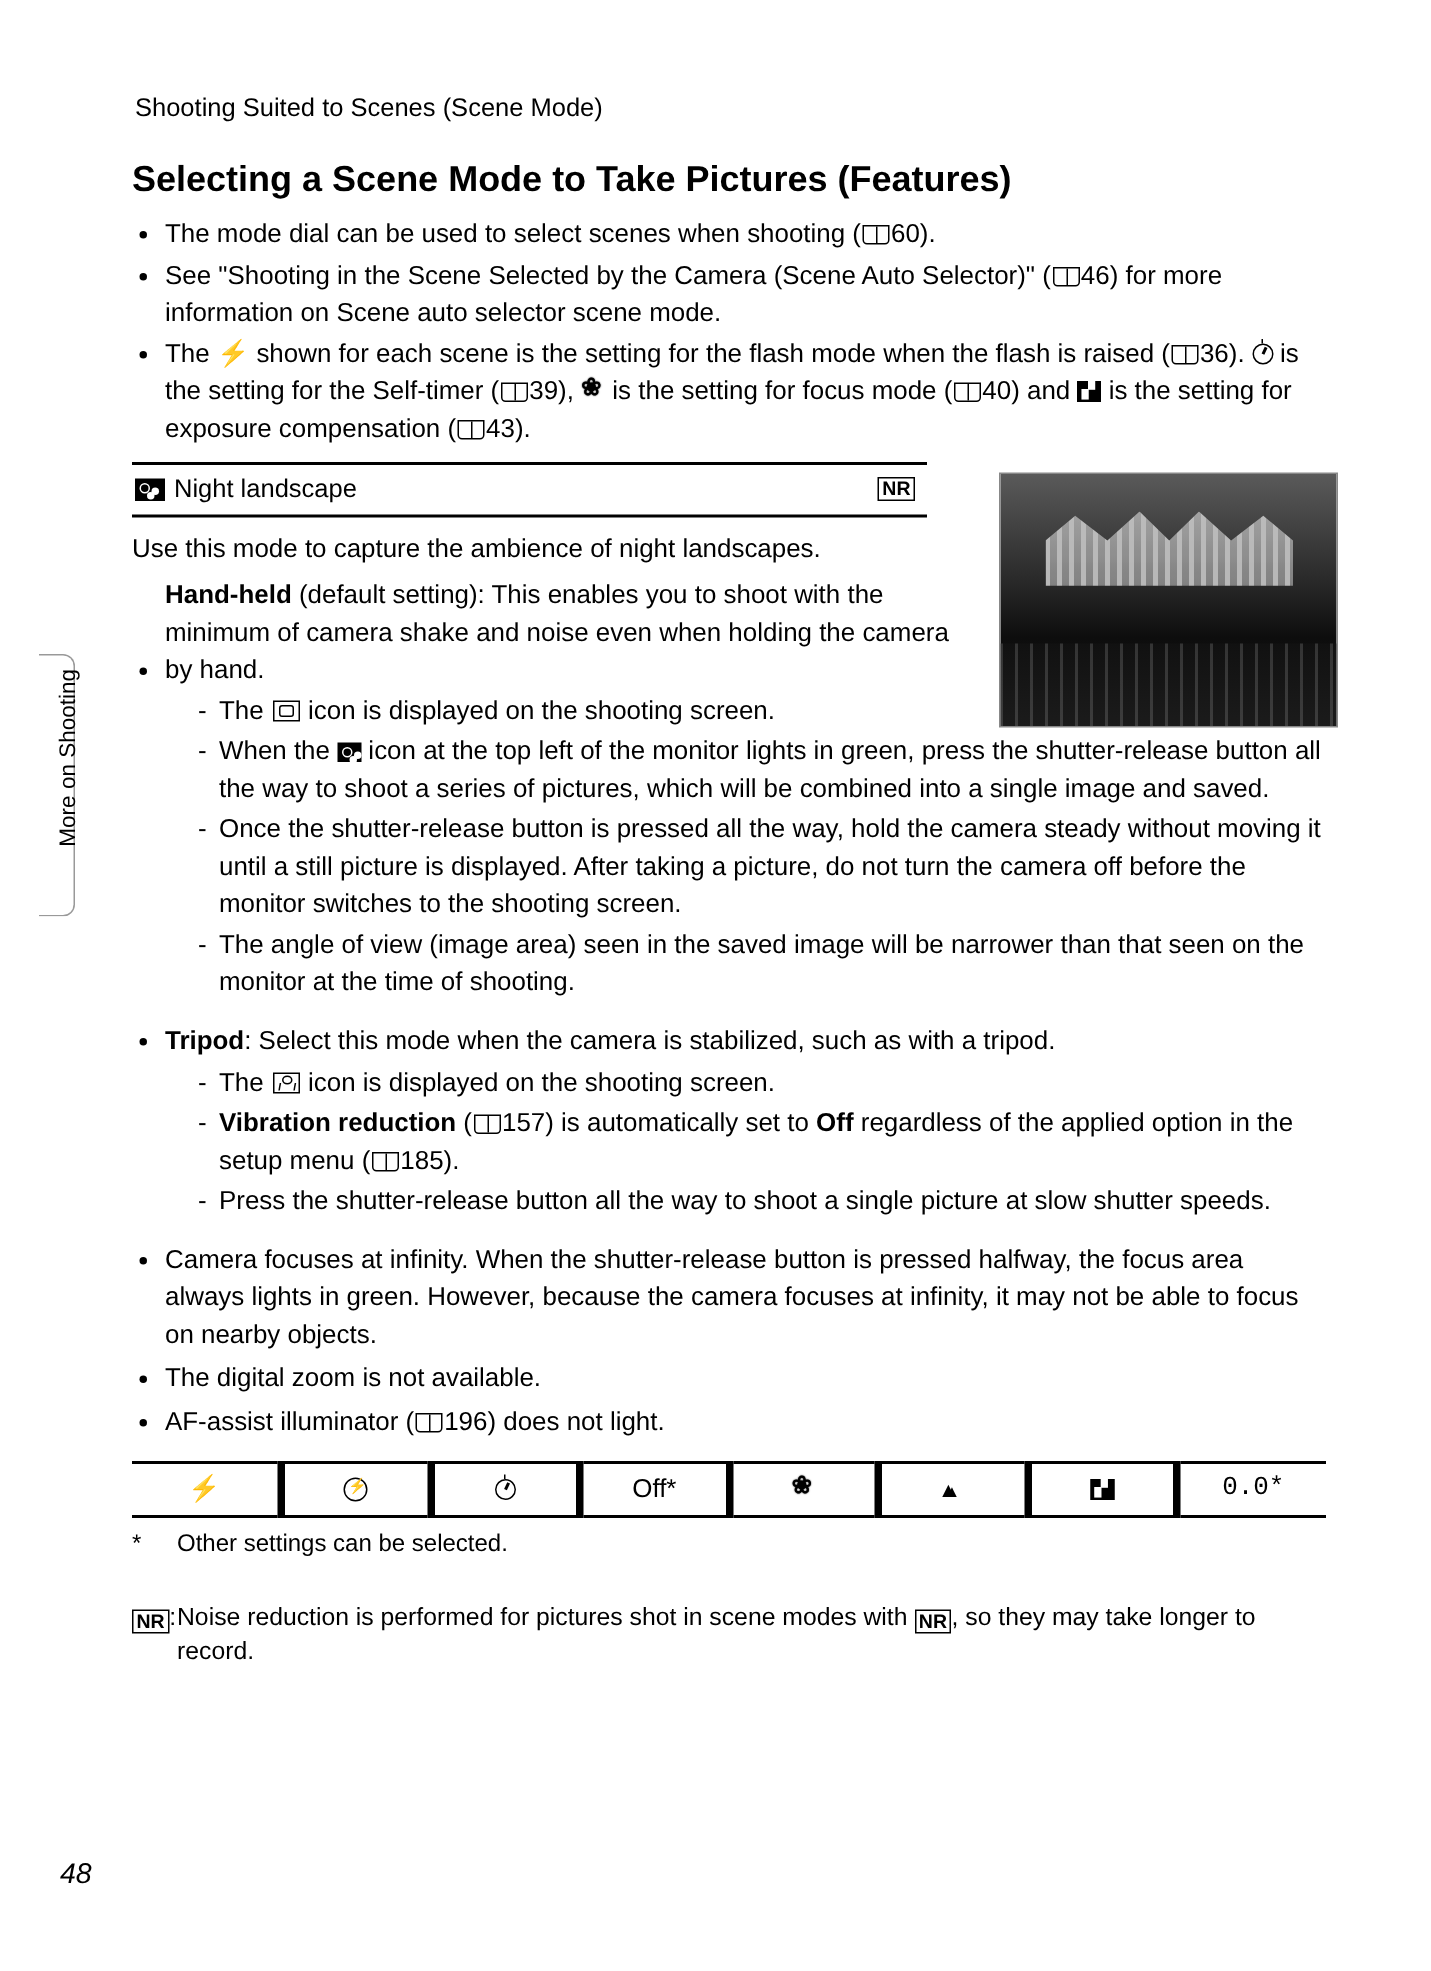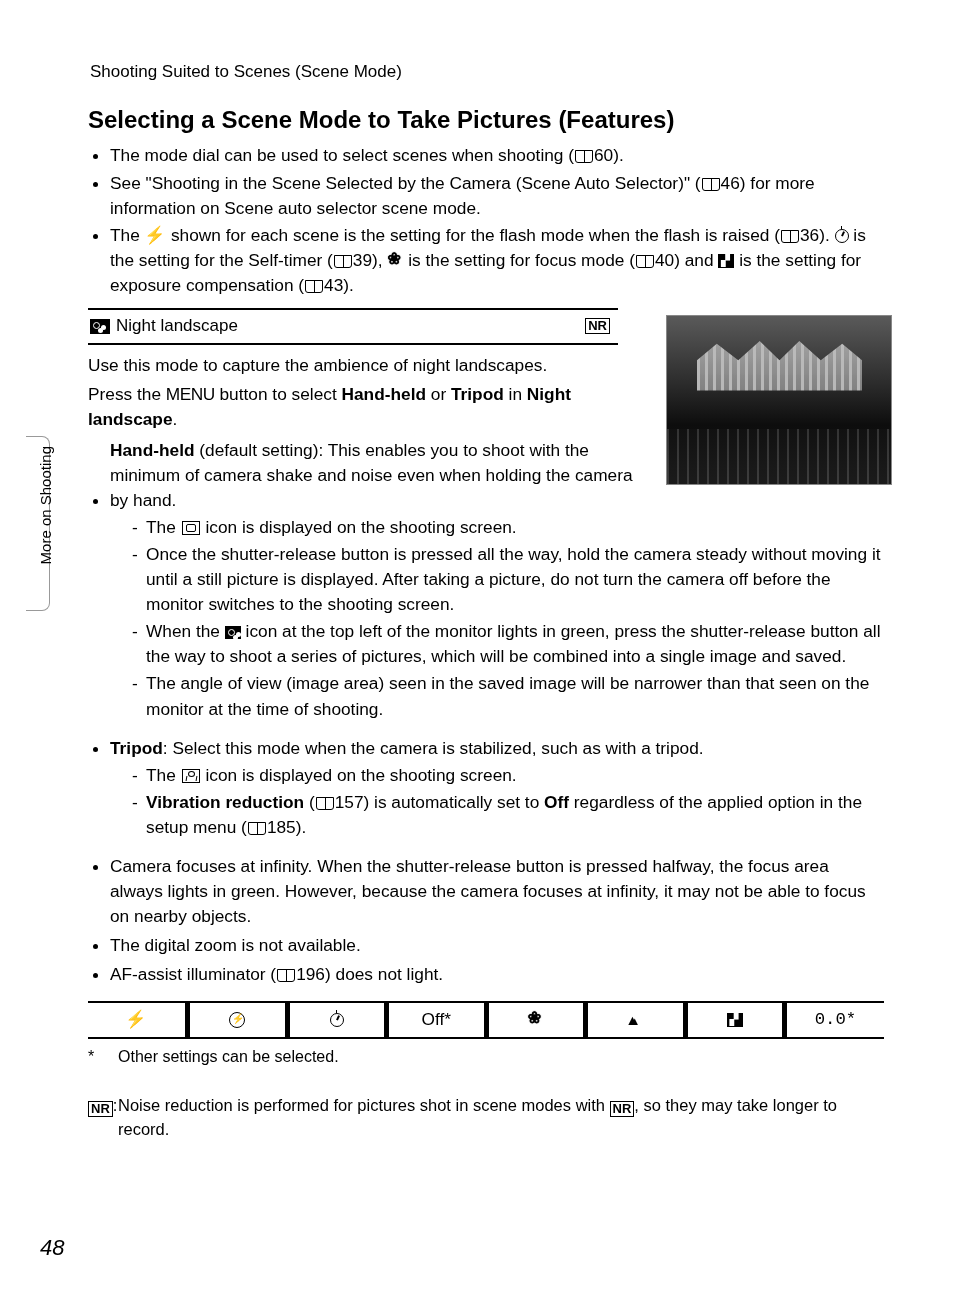--- a/index.html
+++ b/index.html
@@ -180,21 +180,21 @@
   .footnote { font-size: 16px; margin-top: 6px; }
   .footnote-row { display:flex; }
   .footnote-row .mark { width: 30px; }
   .nr-note { margin-top: 25px; display:flex; font-size:16.5px; }
   .nr-note .mark { width: 30px; flex-shrink:0; }
   .page-number {
     position: absolute;
     left: 40px;
     bottom: 50px;
     font-style: italic;
-    font-size: 22px;
+    font-size: 19px;
   }
   .menu-word { font-family: "Arial Narrow", Arial, sans-serif; font-stretch: condensed; font-weight: 400; letter-spacing: -0.5px; }
 </style>
 </head>
 <body>
 
 <div class="page">
   <div class="header-line">Shooting Suited to Scenes (Scene Mode)</div>
 
   <div class="section-tab-border"></div>
@@ -218,42 +218,40 @@
     <div class="scene-header">
       <span class="scene-icon"></span>
       <span class="title">Night landscape</span>
       <span class="nr-box nr">NR</span>
     </div>
 
     <div class="scene-body">
       <div class="sample-img"></div>
 
       <p class="para narrow">Use this mode to capture the ambience of night landscapes.</p>
-      <p class="para narrow">
-        <span>Press the </span><span class="menu-word">MENU</span><span> button to select </span><b>Hand-held</b><span> or </span><b>Tripod</b><span> in </span><b>Night landscape</b><span>.</span>
-      </p>
 
       <ul class="sub-ul">
         <li>
           <span class="narrow" style="display:inline-block;">
             <b>Hand-held</b><span> (default setting): This enables you to shoot with the minimum of camera shake and noise even when holding the camera by hand.</span>
           </span>
           <ul class="dash-ul">
             <li><span>The </span><span class="icon-box-sm hand"></span><span> icon is displayed on the shooting screen.</span></li>
+            <li><span>When the </span><span class="scene-icon" style="width:16px;height:13px;"></span><span> icon at the top left of the monitor lights in green, press the shutter-release button all the way to shoot a series of pictures, which will be combined into a single image and saved.</span></li>
             <li>Once the shutter-release button is pressed all the way, hold the camera steady without moving it until a still picture is displayed. After taking a picture, do not turn the camera off before the monitor switches to the shooting screen.</li>
-            <li><span>When the </span><span class="scene-icon" style="width:16px;height:13px;"></span><span> icon at the top left of the monitor lights in green, press the shutter-release button all the way to shoot a series of pictures, which will be combined into a single image and saved.</span></li>
             <li>The angle of view (image area) seen in the saved image will be narrower than that seen on the monitor at the time of shooting.</li>
           </ul>
         </li>
 
         <li style="margin-top:14px;">
           <b>Tripod</b><span>: Select this mode when the camera is stabilized, such as with a tripod.</span>
           <ul class="dash-ul">
             <li><span>The </span><span class="icon-box-sm tripod"></span><span> icon is displayed on the shooting screen.</span></li>
             <li><b>Vibration reduction</b><span> (</span><span class="book-icon"></span><span>157) is automatically set to </span><b>Off</b><span> regardless of the applied option in the setup menu (</span><span class="book-icon"></span><span>185).</span></li>
+            <li>Press the shutter-release button all the way to shoot a single picture at slow shutter speeds.</li>
           </ul>
         </li>
 
         <li style="margin-top:14px;">Camera focuses at infinity. When the shutter-release button is pressed halfway, the focus area always lights in green. However, because the camera focuses at infinity, it may not be able to focus on nearby objects.</li>
         <li>The digital zoom is not available.</li>
         <li><span>AF-assist illuminator (</span><span class="book-icon"></span><span>196) does not light.</span></li>
       </ul>
 
       <table class="settings">
         <tbody>

